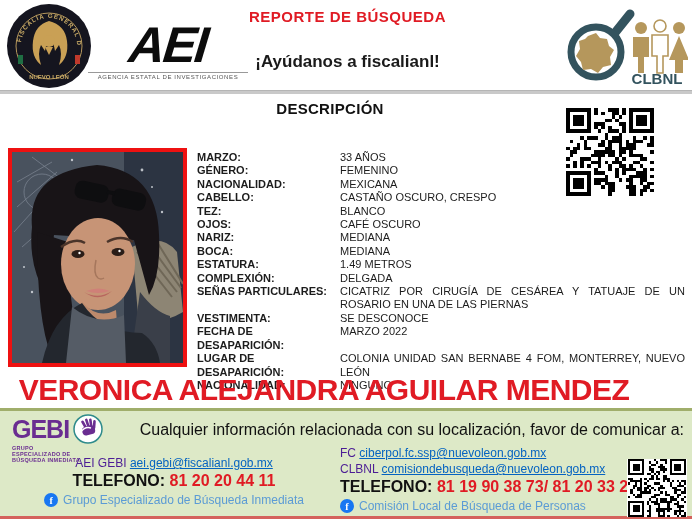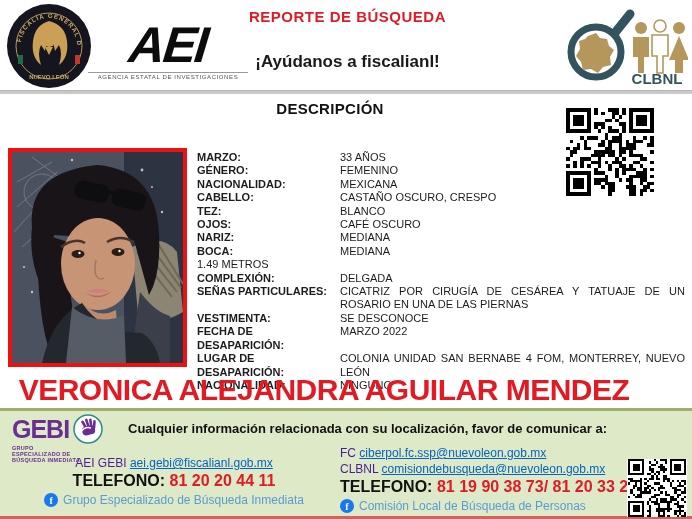--- a/index.html
+++ b/index.html
@@ -57,21 +57,21 @@
     position:absolute; left:0; top:408px; width:692px; height:111px;
     background:var(--green); border-top:3px solid #a0ae6b; border-bottom:3px solid #d4625c;
   }
   .gebi { position:absolute; left:12px; top:3px; width:115px; }
   .gebi-row { display:flex; align-items:center; gap:4px; }
   .gebi-acronym { font-size:25px; font-weight:bold; color:var(--purple); letter-spacing:-1px; line-height:27px; }
   .gebi-caption { font-size:5.5px; font-weight:bold; color:var(--purple); letter-spacing:0.3px; width:70px; line-height:6px; margin-top:1px; }
   .gebi-circle { width:30px; height:30px; }
   .banner-text {
     position:absolute; left:128px; top:10px; width:556px;
-    font-size:13px; font-weight:bold; color:#111; text-align:left;
+    font-size:16px; font-weight:normal; color:#111; text-align:right;
   }
   .contact-left { position:absolute; left:24px; top:44px; width:300px; text-align:center; }
   .contact-right { position:absolute; left:340px; top:34px; width:300px; text-align:left; }
   .c-line { font-size:12px; color:#111; line-height:16px; white-space:nowrap; }
   .c-label { font-weight:normal; color:#4c1d95;margin-top:22px; }
   .c-link { color:#0563c1; text-decoration:underline; }
   .c-phone-line { font-size:16px; font-weight:bold; color:#111; line-height:19px; white-space:nowrap; }
   .c-phone { color:var(--red); }
   .fb-row { display:flex; align-items:center; gap:5px; margin-top:3px; font-size:12px; color:#5b9bd5; }
   .contact-left .fb-row { justify-content:center; }
@@ -423,20 +423,21 @@
       </div>
       <div class="field-row">
         <span class="field-label">NARIZ:</span>
         <span class="field-value">MEDIANA</span>
       </div>
       <div class="field-row">
         <span class="field-label">BOCA:</span>
         <span class="field-value">MEDIANA</span>
       </div>
       <div class="field-row">
+        <span class="field-label">ESTATURA:</span>
         <span class="field-value">1.49 METROS</span>
       </div>
       <div class="field-row">
         <span class="field-label">COMPLEXIÓN:</span>
         <span class="field-value">DELGADA</span>
       </div>
       <div class="field-row">
         <span class="field-label">SEÑAS PARTICULARES:</span>
         <span class="field-value">CICATRIZ POR CIRUGÍA DE CESÁREA Y TATUAJE DE UN ROSARIO EN UNA DE LAS PIERNAS</span>
       </div>

